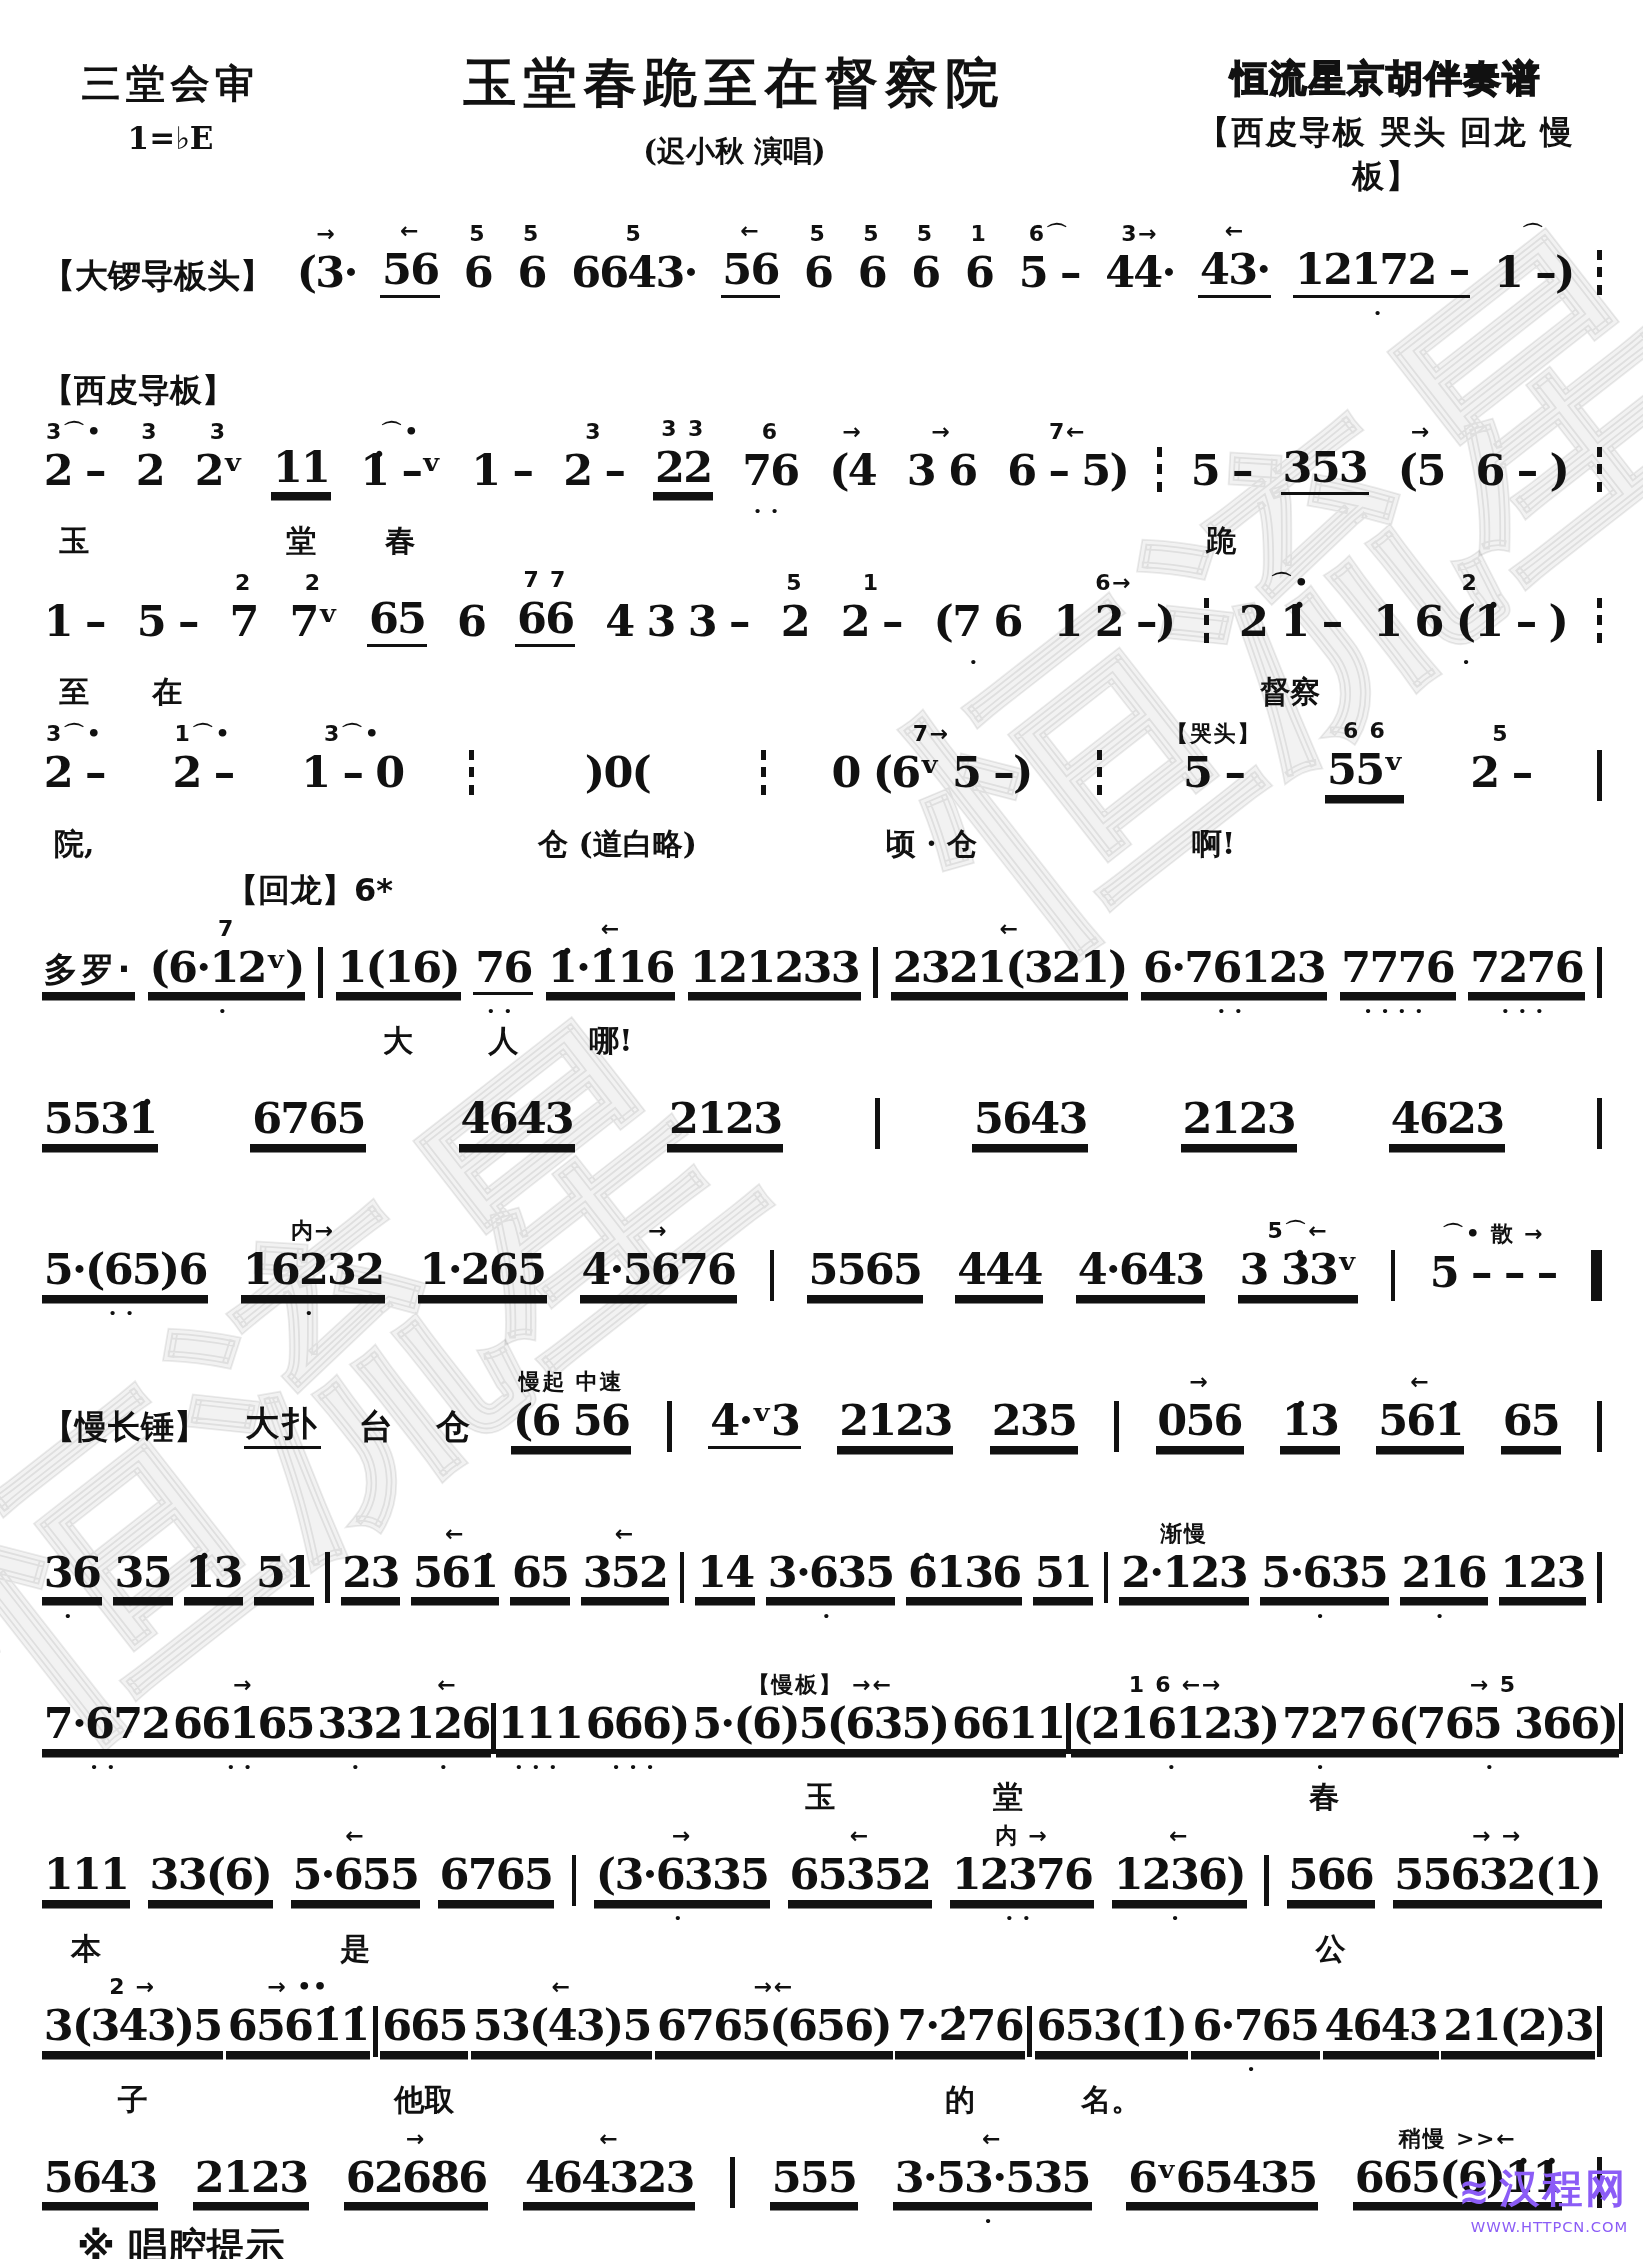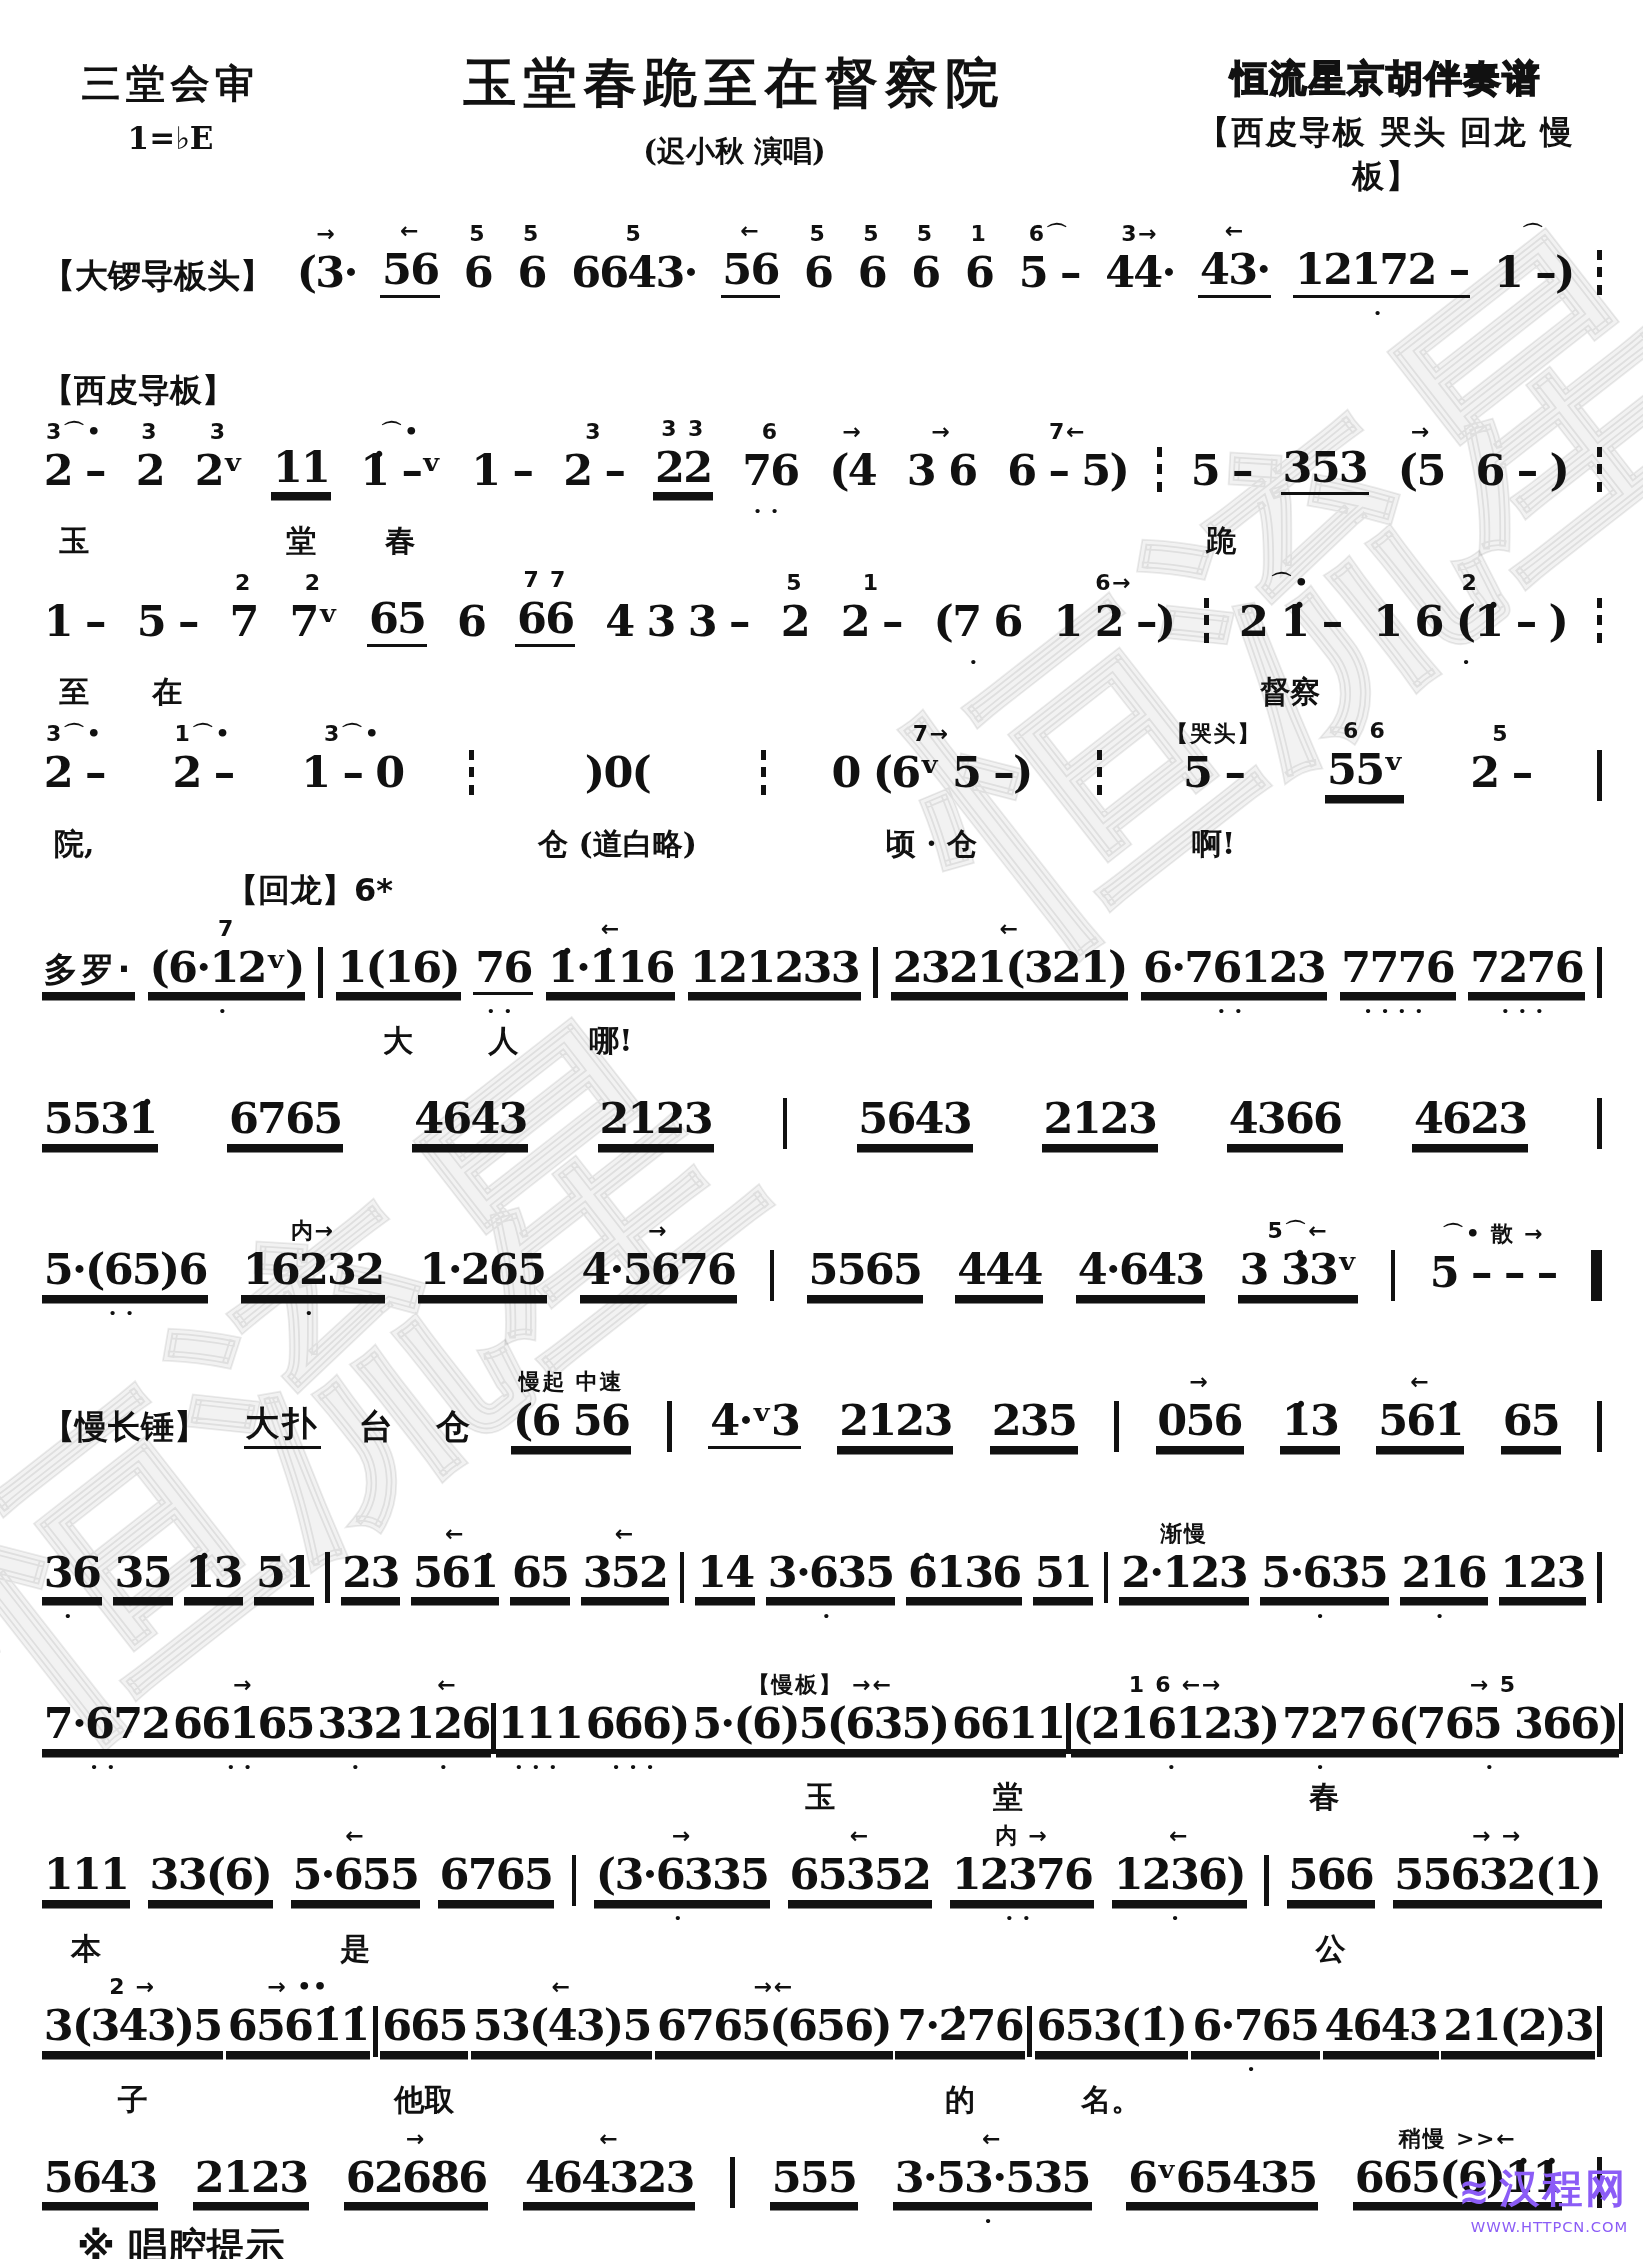--- a/index.html
+++ b/index.html
@@ -514,26 +514,20 @@
           <span class="ly"></span>
         </span>
         <span class="grp">
           <span class="top"></span>
           <span class="m u2">2123</span>
           <span class="bdots"></span>
           <span class="ly"></span>
         </span>
         <span class="grp">
           <span class="top"></span>
-          <span class="m u2">4366</span>
-          <span class="bdots"></span>
-          <span class="ly"></span>
-        </span>
-        <span class="grp">
-          <span class="top"></span>
           <span class="m u2">4623</span>
           <span class="bdots"></span>
           <span class="ly"></span>
         </span>
         <span class="bar single"></span>
       </div>
       <div class="row">
         <span class="grp">
           <span class="top"></span>
           <span class="m u2">5·(65)6</span>

